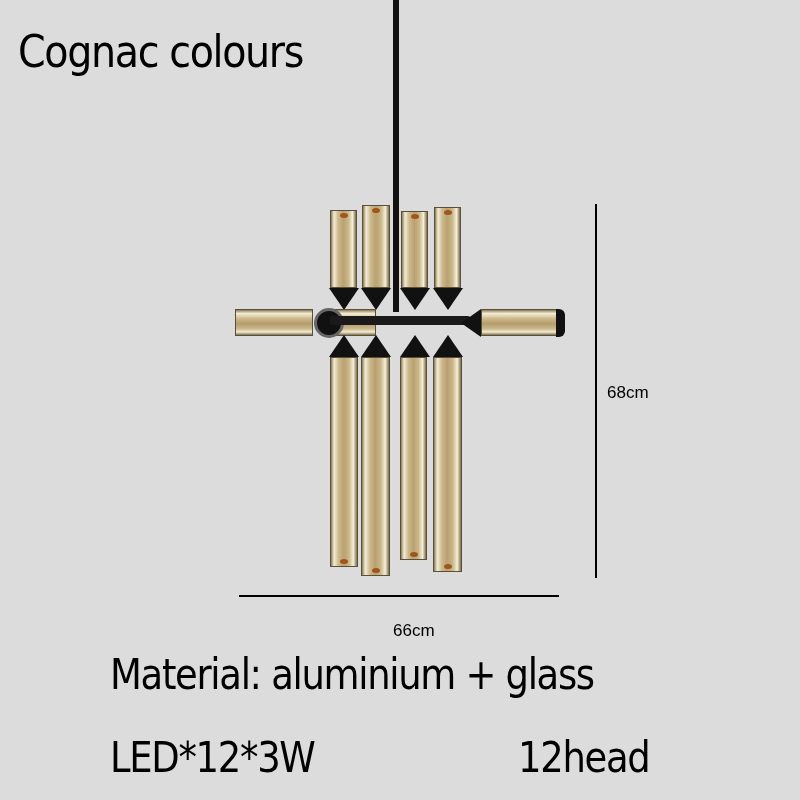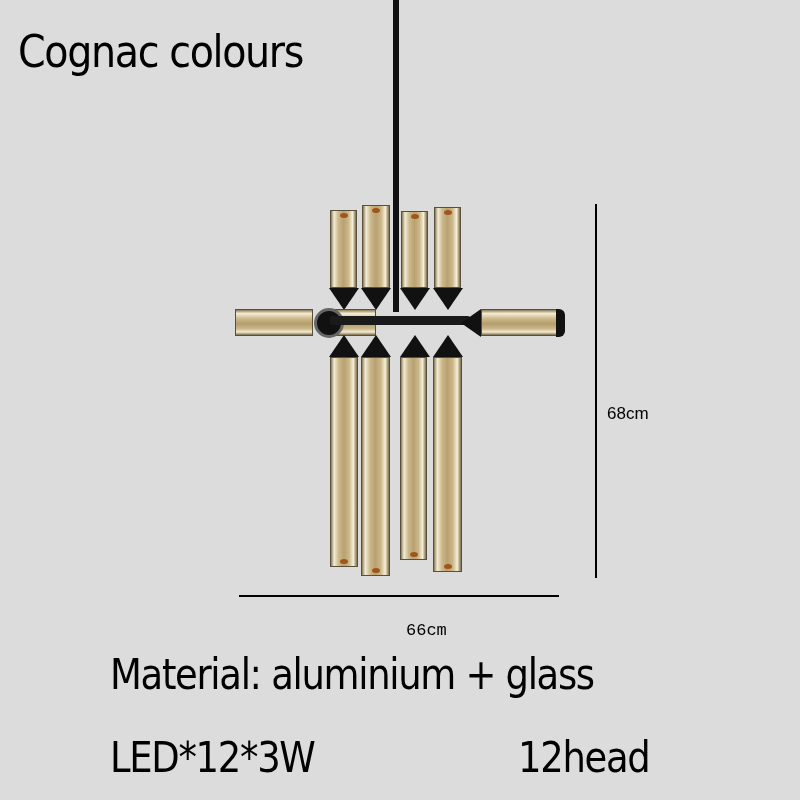--- a/index.html
+++ b/index.html
@@ -108,20 +108,20 @@
   <div class="cone-up" style="left:400px;top:335px;"></div>
   <div class="cone-up" style="left:433px;top:335px;"></div>
 
   <div class="tube v down" style="left:330px;top:357px;width:28px;height:210px;"></div>
   <div class="tube v down" style="left:361px;top:357px;width:29px;height:219px;"></div>
   <div class="tube v down" style="left:400px;top:357px;width:27px;height:203px;"></div>
   <div class="tube v down" style="left:433px;top:357px;width:29px;height:215px;"></div>
 </div>
 
 <div class="dim-v"></div>
-<div class="dim-label" style="left:607px;top:383px;margin-top:21px;">68cm</div>
+<div class="dim-label" style="left:607px;top:383px;">68cm</div>
 
 <div class="dim-h"></div>
-<div class="dim-label" style="left:406px;top:621px;font-family:Liberation Mono, monospace;">66cm</div>
+<div class="dim-label" style="left:393px;top:621px;">66cm</div>
 
 <div class="spec" style="left:110px;top:650px;">Material: aluminium + glass</div>
 <div class="spec" style="left:110px;top:733px;">LED*12*3W</div>
 <div class="spec" style="left:518px;top:733px;">12head</div>
 
 </body></html>

